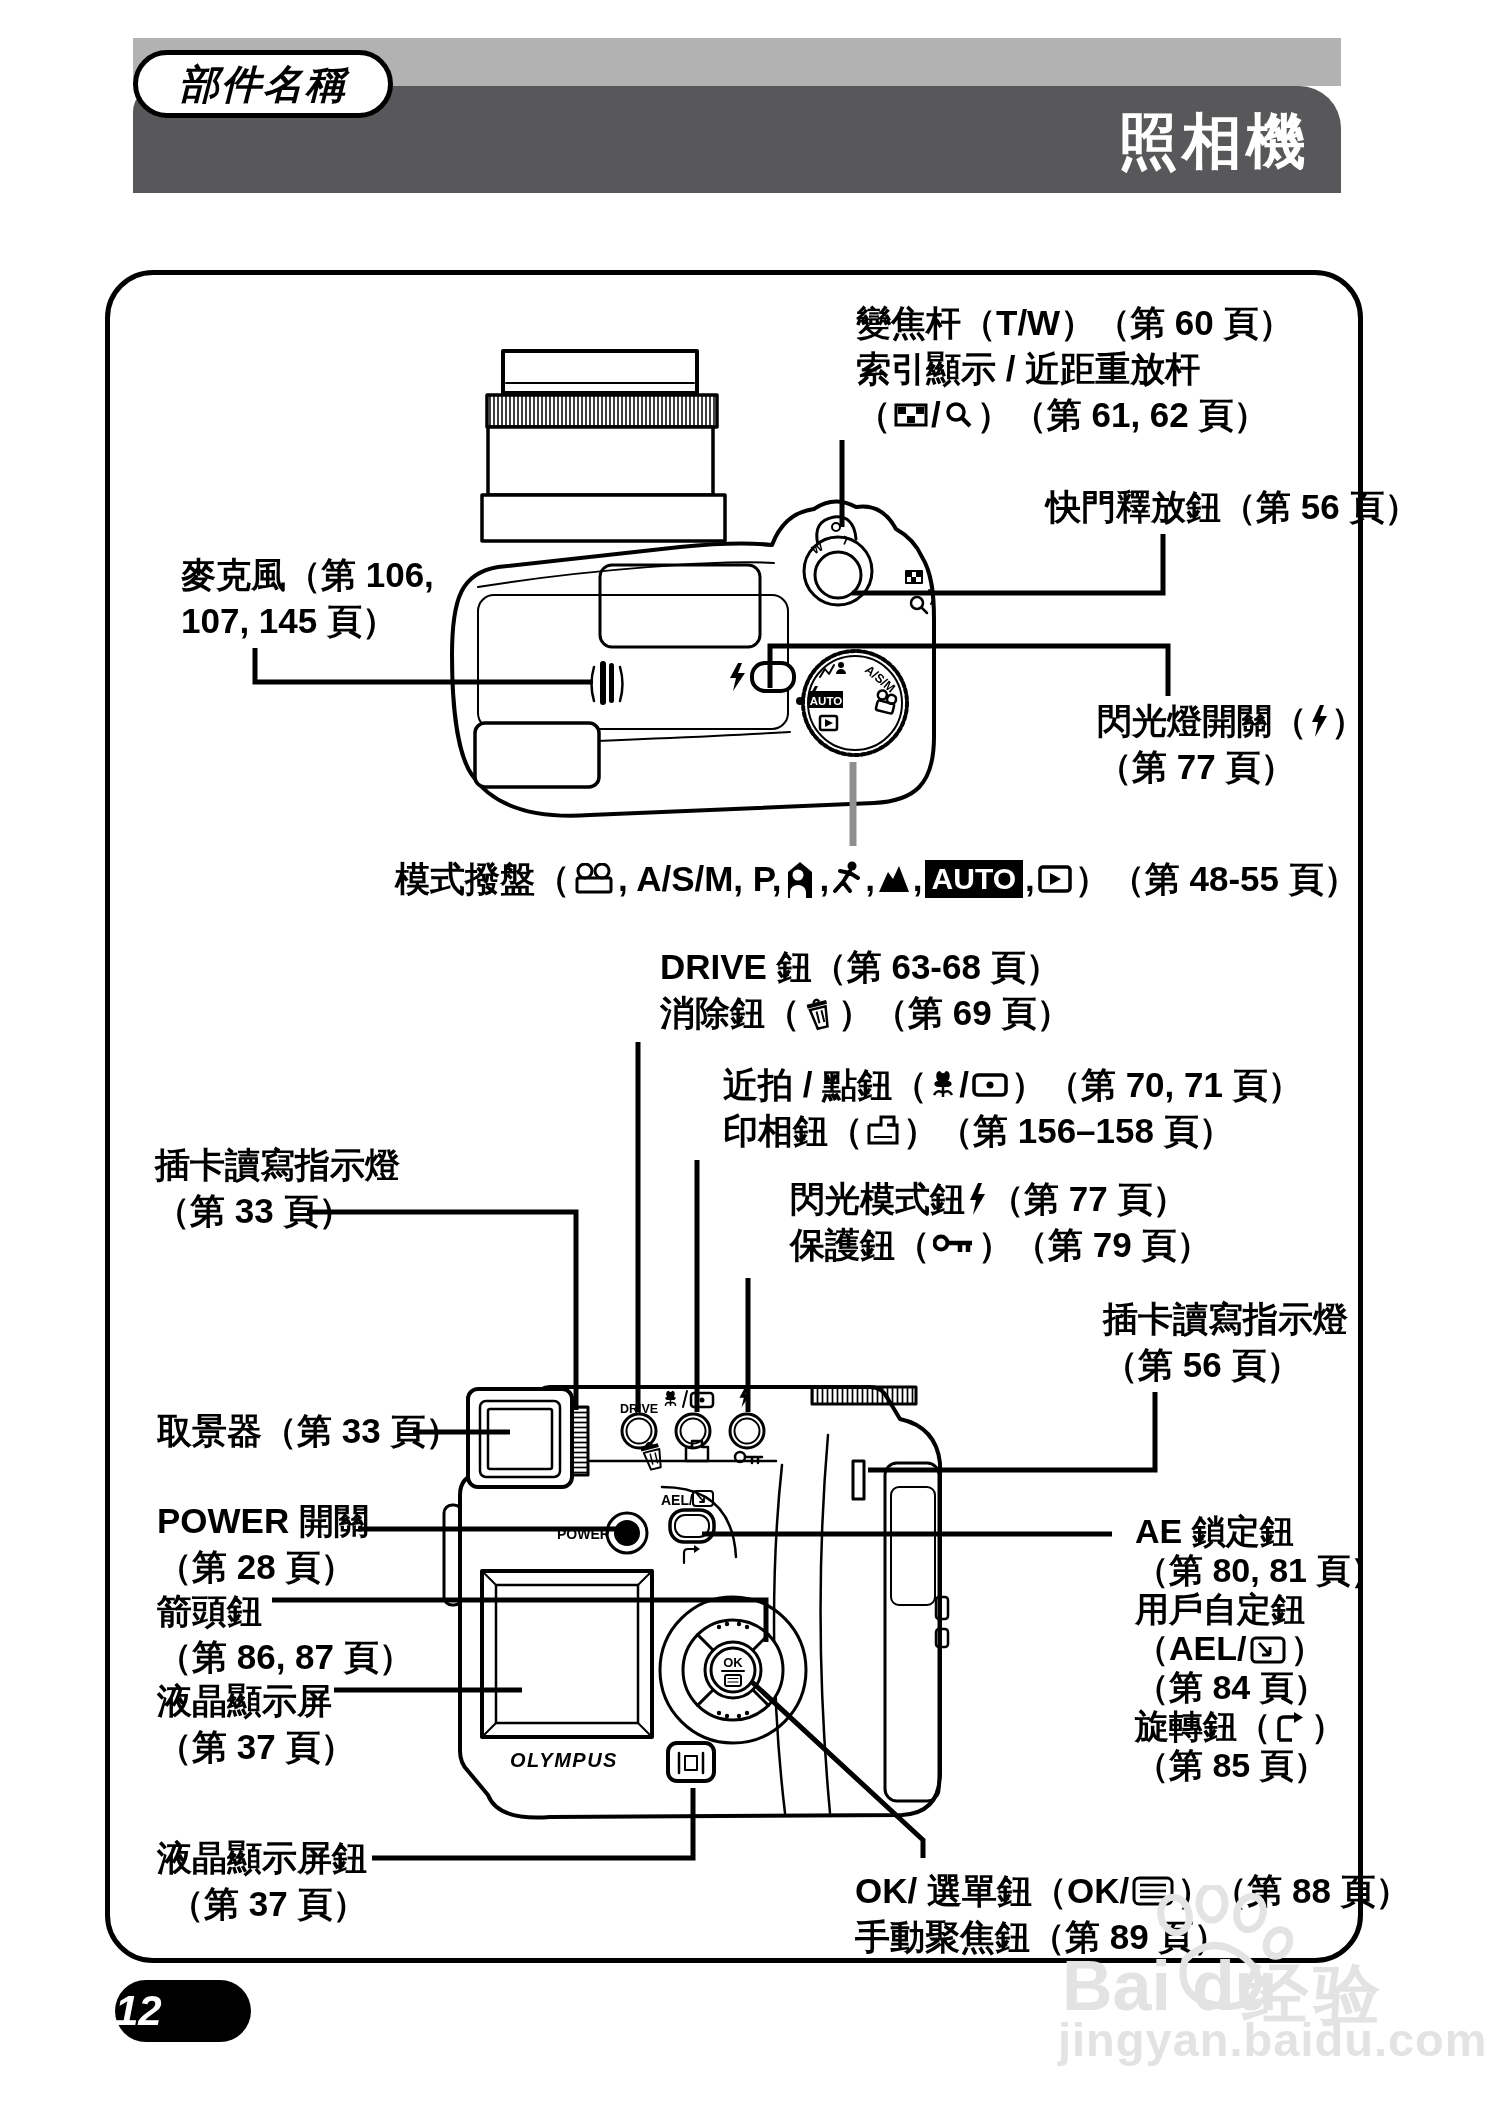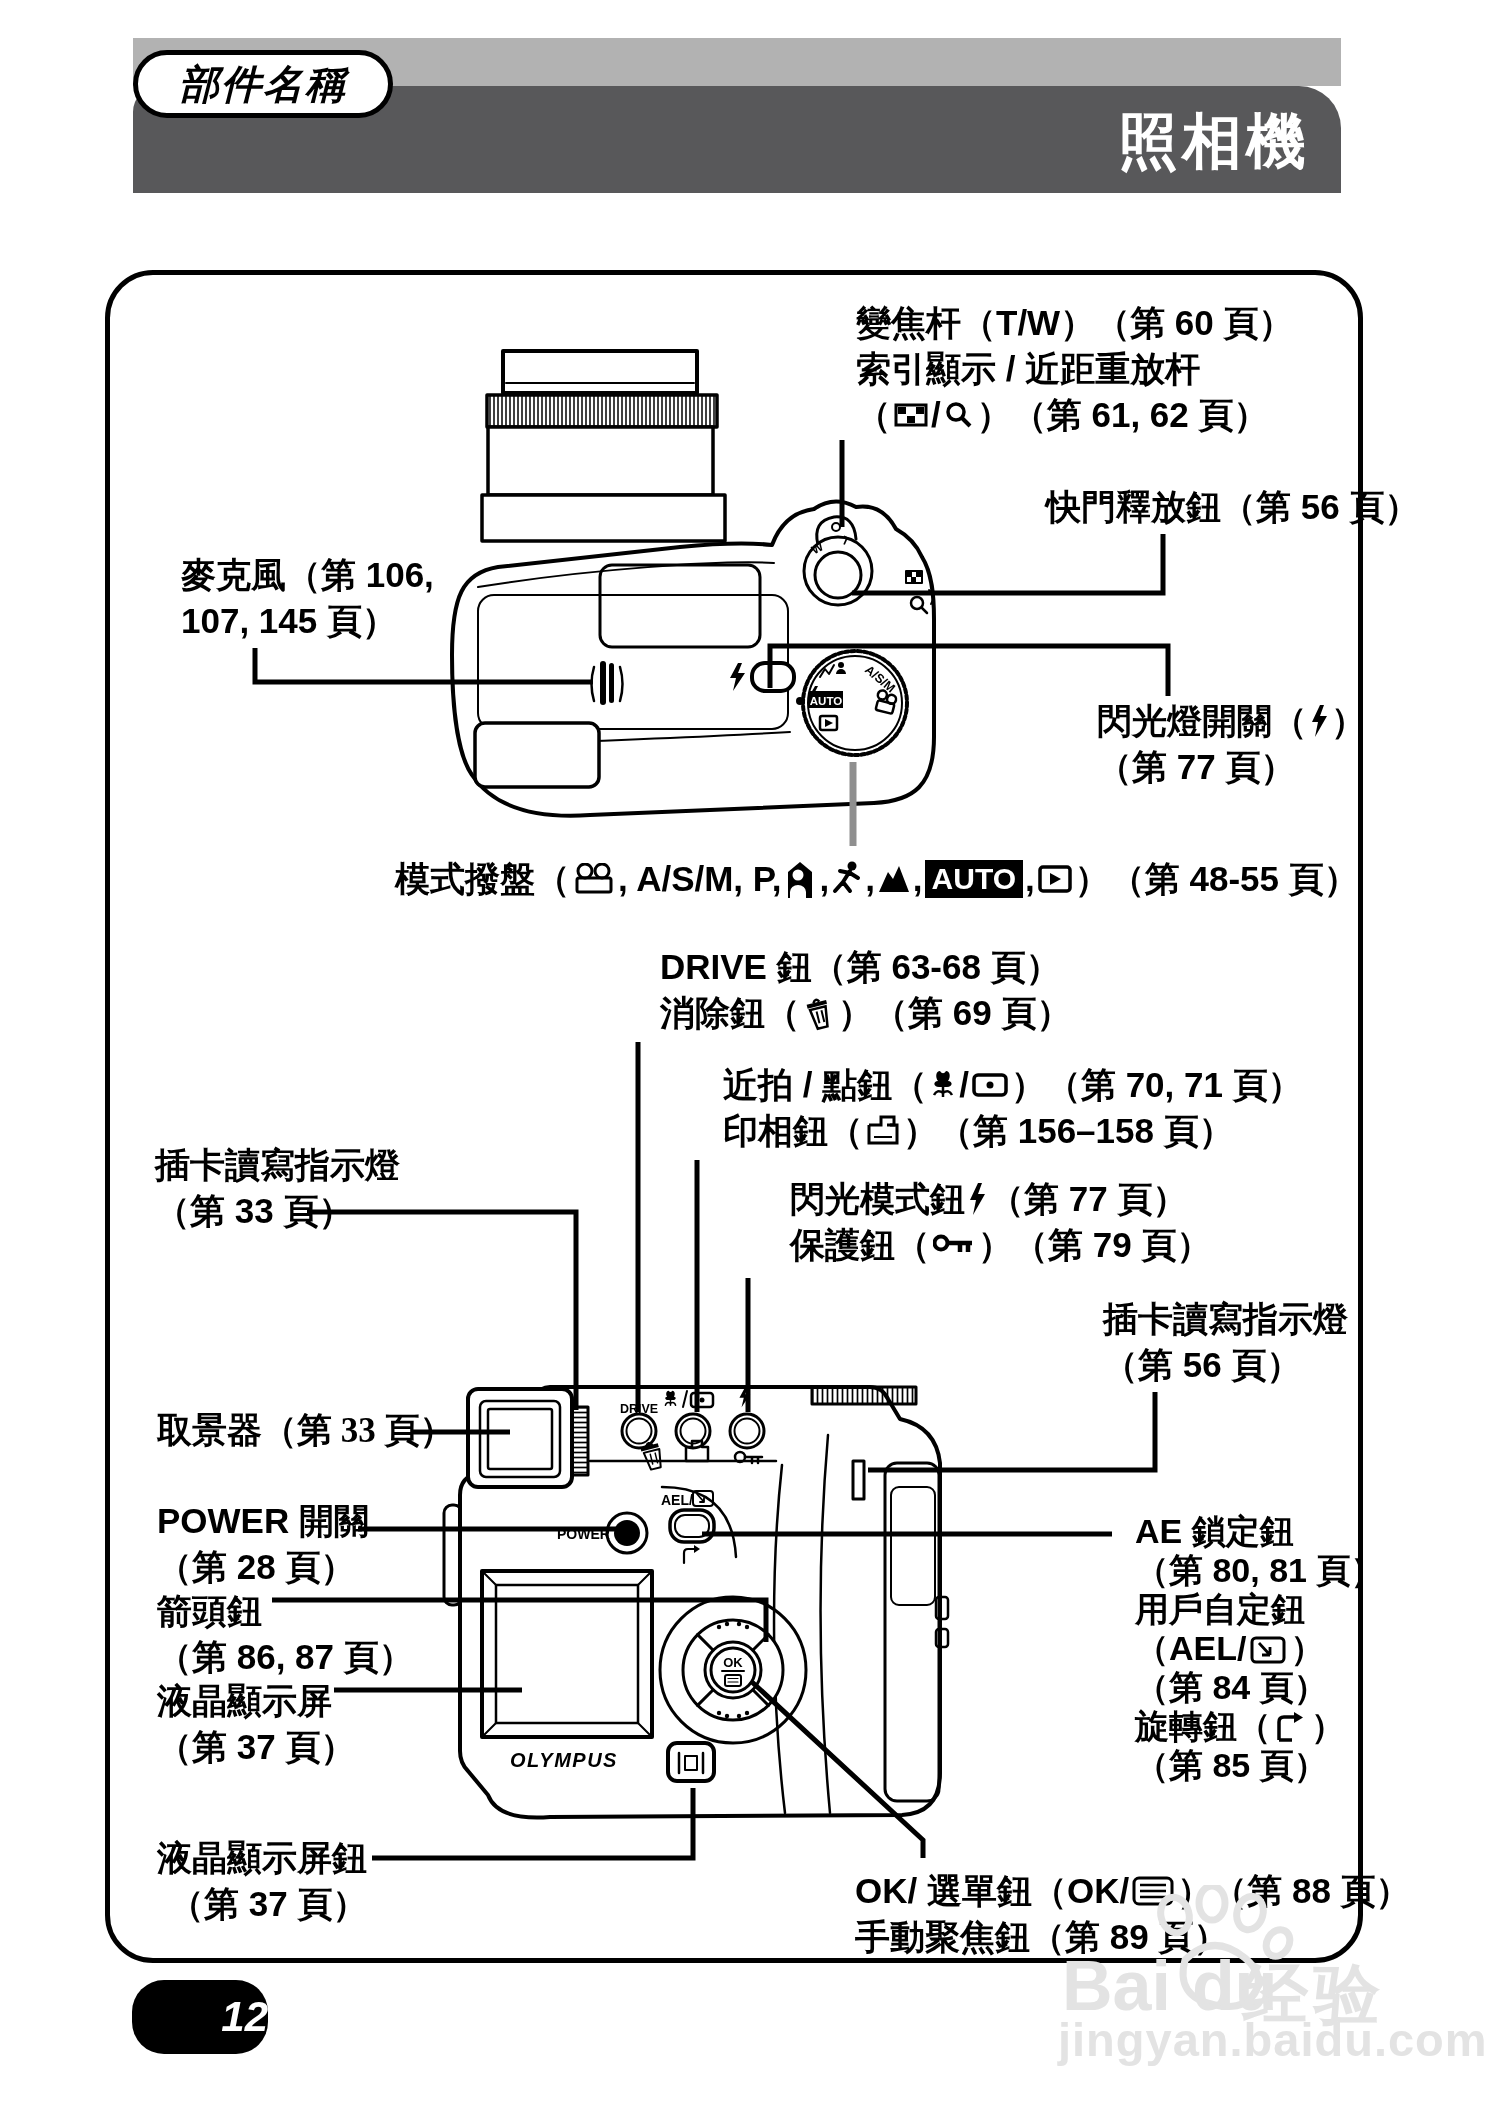--- a/index.html
+++ b/index.html
@@ -18,22 +18,22 @@
   #card{position:absolute;left:105px;top:270px;width:1248px;height:1683px;border:5px solid #000;border-radius:48px;}
   
   .lbl{position:absolute;font-weight:700;font-size:35px;line-height:46px;white-space:nowrap;z-index:6;}
   .lbl .ln{display:flex;align-items:center;}
   .lbl svg{flex:none;}
   .tight{font-size:34px;line-height:39px;}
   .auto-badge{display:inline-block;background:#000;color:#fff;font-weight:700;font-size:30px;
               line-height:38px;padding:0 7px;margin:0 2px;}
   .icon{vertical-align:-5px;margin:0 3px;}
   
-  #page-pill{position:absolute;left:132px;top:1980px;width:136px;height:74px;background:#000;border-radius:32px;
-             display:flex;align-items:center;justify-content:flex-end;}
+  #page-pill{position:absolute;left:115px;top:1980px;width:136px;height:62px;background:#000;border-radius:32px;
+             display:flex;align-items:center;justify-content:flex-start;}
   #page-pill span{color:#fff;font-size:42px;font-weight:700;font-style:italic;}
   
   #watermark{position:absolute;left:0;top:0;width:1488px;height:2124px;z-index:8;pointer-events:none;}
   .wm-text{position:absolute;color:#e3e3e3;font-weight:700;}
   svg text{font-family:"Liberation Sans","DejaVu Sans",sans-serif;}
   #lines{position:absolute;left:0;top:0;z-index:4;}
   #topview,#backview{position:absolute;z-index:3;}
 </style>
 </head>
 <body>
@@ -433,21 +433,21 @@
 
   <div class="lbl" style="left:1103px;top:1296px;">
     <div class="ln">
         <span>插卡讀寫指示燈</span>
       </div>
     <div class="ln">
         <span>（第 56 頁）</span>
       </div>
   </div>
 
-  <div class="lbl" style="left:157px;top:1408px;font-family:Liberation Serif, serif;">
+  <div class="lbl" style="left:157px;top:1408px;">
     <div class="ln">
         <span>取景器（第 33 頁）</span>
       </div>
   </div>
 
   <div class="lbl" style="left:157px;top:1498px;">
     <div class="ln">
         <span>POWER 開關</span>
       </div>
     <div class="ln">

